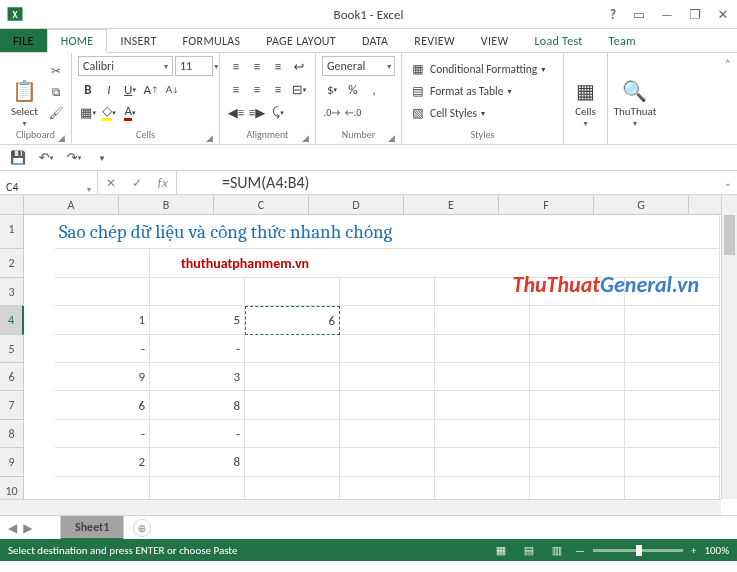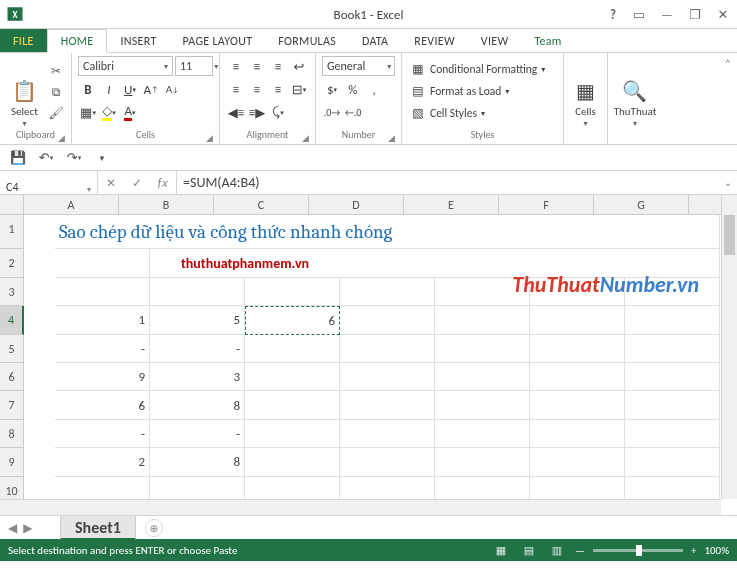--- a/index.html
+++ b/index.html
@@ -9,21 +9,21 @@
 .titlebar { height: 29px; background: #fff; display: flex; align-items: center; border-bottom: 1px solid #d4d4d4; position: relative; }
 .titlebar .icon { width: 18px; height: 18px; margin: 0 6px; }
 .titlebar .title { position: absolute; left: 50%; transform: translateX(-50%); font-size: 13px; color: #444; }
 .titlebar .winbtns { margin-left: auto; display: flex; gap: 0; }
 .titlebar .winbtn { width: 28px; height: 22px; display: flex; align-items: center; justify-content: center; color: #666; font-size: 13px; cursor: pointer; }
 .titlebar .help { width: 24px; text-align: center; font-weight: bold; }
 
 
 .tabs { height: 24px; background: #fff; display: flex; align-items: stretch; border-bottom: 1px solid #d4d4d4; }
 .tab { padding: 0 13px; font-size: 12px; color: #404040; display: flex; align-items: center; cursor: pointer; text-transform: uppercase; letter-spacing: 0.3px; }
-.tab.file { background: #217346; color: #fde047; font-weight: normal; }
+.tab.file { background: #217346; color: #000000; font-weight: normal; }
 .tab.active { color: #217346; border: 1px solid #d4d4d4; border-bottom: 1px solid #fff; margin-bottom: -1px; background: #fff; }
 .tab.ext { color: #217346; text-transform: none; }
 
 
 .ribbon { height: 92px; background: #fff; display: flex; border-bottom: 1px solid #d4d4d4; }
 .group { border-right: 1px solid #d4d4d4; padding: 3px 6px 0 6px; display: flex; flex-direction: column; }
 .group-body { flex: 1; display: flex; gap: 4px; }
 .group-label { height: 16px; font-size: 10px; color: #777; text-align: center; position: relative; }
 .group-label .launcher { position: absolute; right: 0; bottom: 1px; font-size: 9px; color: #888; cursor: pointer; }
 
@@ -45,21 +45,21 @@
 
 .qat { height: 26px; background: #fff; border-bottom: 1px solid #d4d4d4; display: flex; align-items: center; padding: 0 8px; gap: 8px; }
 .qat .qbtn { width: 20px; height: 20px; display: flex; align-items: center; justify-content: center; color: #555; cursor: pointer; font-size: 13px; }
 
 
 .fbar { height: 24px; display: flex; align-items: stretch; border-bottom: 1px solid #d4d4d4; }
 .namebox { width: 98px; border-right: 1px solid #d4d4d4; display: flex; align-items: flex-end; padding: 0 6px; font-size: 12px; }
 .namebox .arrow { margin-left: auto; font-size: 8px; color: #888; }
 .fxbtns { display: flex; align-items: center; border-right: 1px solid #d4d4d4; }
 .fxbtn { width: 26px; display: flex; align-items: center; justify-content: center; color: #888; font-size: 12px; cursor: pointer; }
-.fxinput { flex: 1; display: flex; align-items: center; padding: 0 6px; font-size: 14px; }
+.fxinput { flex: 1; display: flex; align-items: center; padding: 0 6px; font-size: 16px; margin-left: 39px; }
 .fxexpand { width: 18px; display:flex; align-items:center; justify-content:center; color:#888; font-size:10px; cursor:pointer; }
 
 
 .gridwrap { position: relative; height: 320px; display: flex; }
 .colheads { position: absolute; left: 24px; right: 16px; top: 0; height: 20px; display: flex; background: #f0f0f0; border-bottom: 1px solid #ccc; }
 .ch { flex: 0 0 95px; border-right: 1px solid #ccc; text-align: center; font-size: 12px; color: #555; line-height: 20px; cursor: pointer; }
 .rowheads { position: absolute; left: 0; top: 20px; width: 24px; bottom: 16px; background: #f0f0f0; border-right: 1px solid #ccc; }
 .rh { height: 28.4px; border-bottom: 1px solid #ccc; text-align: center; font-size: 12px; color: #555; line-height: 28px; cursor: pointer; }
 .rh.sel { background: #d4d4d4; color: #217346; border-right: 2px solid #217346; margin-right:-1px; }
 .cells { position: absolute; left: 24px; top: 20px; right: 16px; bottom: 16px; }
@@ -74,21 +74,21 @@
 .vscroll .thumb { position:absolute; left:2px; right:2px; top:20px; height:40px; background:#c8c8c8; }
 .hscroll { position:absolute; left:0; right:16px; bottom:0; height:16px; background:#f0f0f0; border-top:1px solid #d4d4d4; display:flex; }
 
 .watermark { position: absolute; right: 22px; top: 56px; font-size: 22px; font-weight: bold; font-style: italic; white-space: nowrap; pointer-events: none; }
 .watermark .p1 { color: #d93a2b; }
 .watermark .p2 { color: #3d7ec9; }
 
 
 .sheettabs { height: 24px; background: #fff; border-top: 1px solid #d4d4d4; display: flex; align-items: center; }
 .stnav { width: 60px; display:flex; gap:6px; padding:0 8px; color:#888; }
-.stab { height: 24px; padding: 0 14px; border: 1px solid #ccc; border-top: none; background: #e5e5e5; font-size: 16px; display:flex; align-items:center; margin-bottom:-1px; }
+.stab { height: 24px; padding: 0 14px; border: 1px solid #ccc; border-top: none; background: #a3a3a3; font-size: 12px; display:flex; align-items:center; margin-bottom:-1px; }
 .stab.active { border-bottom: 2px solid #217346; font-weight: 600; }
 .addsheet { width: 24px; height: 24px; display:flex; align-items:center; justify-content:center; color:#888; cursor:pointer; border:1px solid #ccc; border-radius:50%; font-size:14px; margin-left:6px; transform:scale(0.75); }
 
 
 .status { height: 22px; background: #217346; color: #fff; display: flex; align-items: center; padding: 0 8px; font-size: 11px; }
 .status .right { margin-left: auto; display: flex; align-items: center; gap: 8px; }
 .viewbtn { width: 20px; height: 16px; display:flex; align-items:center; justify-content:center; cursor:pointer; opacity:0.85; }
 .zoomslider { width: 90px; height: 3px; background: rgba(255,255,255,0.5); position: relative; }
 .zoomslider .tick { position:absolute; left:50%; top:-3px; width:1px; height:9px; background:#fff; }
 .zoomslider .handle { position:absolute; left:48%; top:-4px; width:6px; height:11px; background:#fff; }
@@ -108,25 +108,26 @@
     <div class="winbtn">—</div>
     <div class="winbtn">❐</div>
     <div class="winbtn">✕</div>
   </div>
 </div>
 
 <div class="tabs">
   <div class="tab file">FILE</div>
   <div class="tab active">HOME</div>
   <div class="tab">INSERT</div>
+  <div class="tab">FORMULAS</div>
   <div class="tab">PAGE LAYOUT</div>
-  <div class="tab">FORMULAS</div>
   <div class="tab">DATA</div>
   <div class="tab">REVIEW</div>
   <div class="tab">VIEW</div>
+  <div class="tab ext">Load Test</div>
   <div class="tab ext">Team</div>
 </div>
 
 <div class="ribbon">
 
   <div class="group" style="width:72px">
     <div class="group-body">
       <div class="bigbtn">
         <span class="ico">📋</span>
         <span>Select</span>
@@ -233,21 +234,21 @@
   <div class="group" style="width:162px">
     <div class="group-body">
       <div class="stylelist">
         <div class="styleitem">
             <span class="sico">▦</span>
             <span>Conditional Formatting</span> 
             <span style="font-size:8px">▾</span>
           </div>
         <div class="styleitem">
             <span class="sico">▤</span>
-            <span>Format as Load</span> 
+            <span>Format as Table</span> 
             <span style="font-size:8px">▾</span>
           </div>
         <div class="styleitem">
             <span class="sico">▧</span>
             <span>Cell Styles</span> 
             <span style="font-size:8px">▾</span>
           </div>
       </div>
     </div>
     <div class="group-label"><span>Styles</span></div>
@@ -398,21 +399,21 @@
       </div>
     <div class="row">
         <div class="cell"></div>
         <div class="cell"></div>
         <div class="cell"></div>
         <div class="cell"></div>
         <div class="cell"></div>
         <div class="cell"></div>
         <div class="cell"></div>
       </div>
-    <div class="watermark"><span class="p1">ThuThuat</span><span class="p2">Number.vn</span></div>
+    <div class="watermark"><span class="p1">ThuThuat</span><span class="p2">General.vn</span></div>
   </div>
   <div class="vscroll">
       <div class="thumb"></div>
     </div>
   <div class="hscroll"></div>
 </div>
 
 <div class="sheettabs">
   <div class="stnav">
       <span>◀</span>

